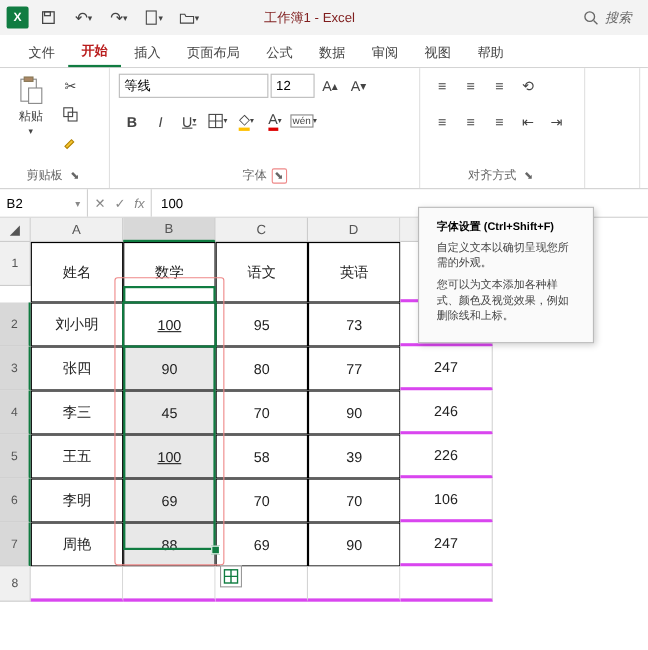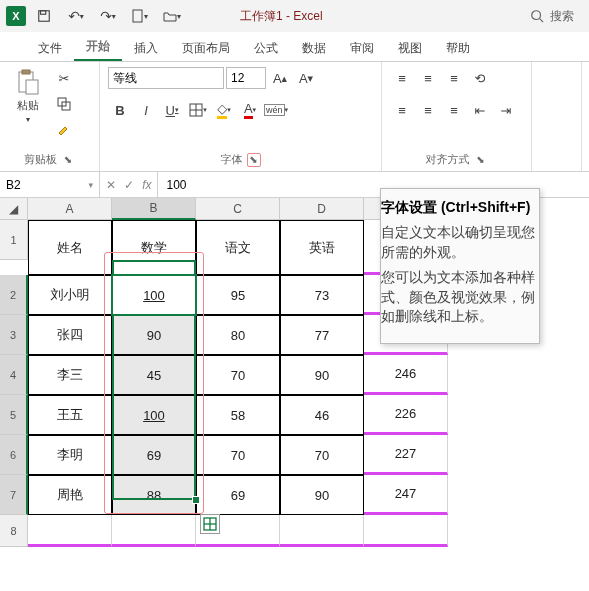--- a/index.html
+++ b/index.html
@@ -3,48 +3,48 @@
 <meta charset="utf-8">
 <style>
 * { box-sizing: border-box; margin: 0; padding: 0; font-family: "Microsoft YaHei", "Segoe UI", sans-serif; }
 body { background: #fff; width: 589px; height: 591px; overflow: hidden; position: relative; }
 
 
 .titlebar { height: 32px; background: #f3f3f3; display: flex; align-items: center; padding: 0 6px; gap: 4px; }
 .excel-logo { width: 20px; height: 20px; background: #107c41; color: #fff; font-size: 11px; font-weight: bold; display: flex; align-items: center; justify-content: center; border-radius: 2px; }
 .qat-btn { width: 28px; height: 24px; display: flex; align-items: center; justify-content: center; color: #444; font-size: 14px; border-radius: 3px; }
 .title-text { margin-left: 50px; font-size: 12px; color: #7f1d1d; }
-.search-box { margin-left: auto; display: flex; align-items: center; gap: 6px; color: #666; font-size: 12px; border: 1px solid transparent; padding: 2px 8px; }
+.search-box { margin-left: auto; display: flex; align-items: center; gap: 6px; color: #666; font-size: 12px; border: 1px solid transparent; padding: 2px 8px; font-style: italic; }
 .search-box svg { width: 14px; height: 14px; }
 
 
-.tabs { height: 30px; background: #fff; display: flex; align-items: end; padding: 0 26px; gap: 0; border-bottom: 1px solid #d0d0d0; }
+.tabs { height: 30px; background: #fff; display: flex; align-items: end; padding: 0 14px; gap: 0; border-bottom: 1px solid #d0d0d0; }
 .tab { padding: 6px 12px 4px; font-size: 12px; color: #444; cursor: pointer; }
-.tab.active { font-weight: bold; border-bottom: 2px solid #107c41; color: #737373; }
+.tab.active { font-weight: bold; border-bottom: 2px solid #107c41; color: #b91c1c; }
 
 
 .ribbon { height: 110px; background: #fff; border-bottom: 1px solid #d0d0d0; display: flex; }
 .group { border-right: 1px solid #e0e0e0; display: flex; flex-direction: column; padding: 4px 8px 2px; }
 .group-body { flex: 1; display: flex; gap: 4px; align-items: flex-start; }
 .group-label { text-align: center; font-size: 11px; color: #666; padding: 2px 0; display: flex; justify-content: center; align-items: center; gap: 4px; }
 .dialog-launch { width: 14px; height: 14px; display: inline-flex; align-items: center; justify-content: center; font-size: 10px; color: #666; border: 1px solid transparent; }
 .dialog-launch.hot { border: 1.5px solid #e88; border-radius: 2px; }
 
 .btn-lg { width: 40px; height: 60px; display: flex; flex-direction: column; align-items: center; justify-content: center; gap: 2px; font-size: 11px; color: #444; }
 .btn-sm { width: 24px; height: 24px; display: flex; align-items: center; justify-content: center; color: #444; font-size: 13px; }
 .vstack { display: flex; flex-direction: column; gap: 2px; }
 .hstack { display: flex; gap: 2px; align-items: center; }
 
 .font-select { height: 22px; font-size: 12px; border: 1px solid #bbb; background: #fff; padding: 0 4px; }
-.font-name { width: 116px; }
+.font-name { width: 136px; }
 .font-size { width: 40px; }
 
 
 .fx-row { height: 26px; display: flex; align-items: stretch; border-bottom: 1px solid #d0d0d0; }
-.name-box { width: 100px; border-right: 1px solid #d0d0d0; display: flex; align-items: center; padding: 0 6px; font-size: 12px; }
+.name-box { width: 80px; border-right: 1px solid #d0d0d0; display: flex; align-items: center; padding: 0 6px; font-size: 12px; }
 .name-box .dd { margin-left: auto; color: #888; font-size: 9px; }
 .fx-btns { display: flex; align-items: center; padding: 0 6px; gap: 8px; color: #888; font-size: 12px; border-right: 1px solid #d0d0d0; }
 .fx-input { flex: 1; display: flex; align-items: center; padding: 0 8px; font-size: 12px; }
 
 
 .grid-wrap { position: relative; }
 .grid { display: grid; grid-template-columns: 28px 84px 84px 84px 84px 84px; }
 .hcell { background: #f0f0f0; border-right: 1px solid #ccc; border-bottom: 1px solid #ccc; height: 22px; display: flex; align-items: center; justify-content: center; font-size: 12px; color: #555; }
 .hcell.sel { background: #d8d8d8; border-bottom: 2px solid #107c41; }
 .rcell { background: #f0f0f0; border-right: 1px solid #ccc; border-bottom: 1px solid #ccc; display: flex; align-items: center; justify-content: center; font-size: 11px; color: #555; }
@@ -57,21 +57,21 @@
 .sel-col { background: #e8e8e8; }
 .active-cell { background: #fff !important; outline: 2px solid #107c41; outline-offset: -1px; z-index: 2; }
 .underline { text-decoration: underline; }
 
 .sel-outline { position: absolute; border: 2px solid #107c41; pointer-events: none; }
 .red-outline { position: absolute; border: 1.5px solid #e88; border-radius: 3px; pointer-events: none; }
 .fill-handle { position: absolute; width: 8px; height: 8px; background: #107c41; border: 1px solid #fff; }
 .qa-icon { position: absolute; width: 20px; height: 20px; border: 1px solid #999; background: #fff; display: flex; align-items: center; justify-content: center; }
 
 
-.tooltip { position: absolute; background: #fafafa; border: 1px solid #bbb; box-shadow: 2px 2px 6px rgba(0,0,0,.2); padding: 10px 0; font-size: 14px; width: 160px; z-index: 10; }
+.tooltip { position: absolute; background: #fafafa; border: 1px solid #bbb; box-shadow: 2px 2px 6px rgba(0,0,0,.2); padding: 10px 16px; font-size: 10px; width: 160px; z-index: 10; }
 .tooltip .tt-title { font-weight: bold; margin-bottom: 6px; }
 .tooltip p { color: #444; margin-bottom: 6px; line-height: 1.4; }
 </style>
 </head>
 <body>
 
 <div class="titlebar">
   <div class="excel-logo">X</div>
   <div class="qat-btn">
       <svg width="14" height="14" viewBox="0 0 16 16" fill="none" stroke="currentColor" stroke-width="1.3">
@@ -275,30 +275,30 @@
         <div class="cell tb">90</div>
         <div class="cell">246</div>
       </div>
       <div class="grid rowd">
         <div class="rcell sel">5</div>
         <div class="cell tb">王五</div>
         <div class="cell tb sel-col">
           <span class="underline">100</span>
         </div>
         <div class="cell tb">58</div>
-        <div class="cell tb">46</div>
+        <div class="cell tb">39</div>
         <div class="cell">226</div>
       </div>
       <div class="grid rowd">
         <div class="rcell sel">6</div>
         <div class="cell tb">李明</div>
         <div class="cell tb sel-col">69</div>
         <div class="cell tb">70</div>
         <div class="cell tb">70</div>
-        <div class="cell">227</div>
+        <div class="cell">106</div>
       </div>
       <div class="grid rowd">
         <div class="rcell sel">7</div>
         <div class="cell tb">周艳</div>
         <div class="cell tb sel-col">88</div>
         <div class="cell tb">69</div>
         <div class="cell tb">90</div>
         <div class="cell">247</div>
       </div>
     </div>

